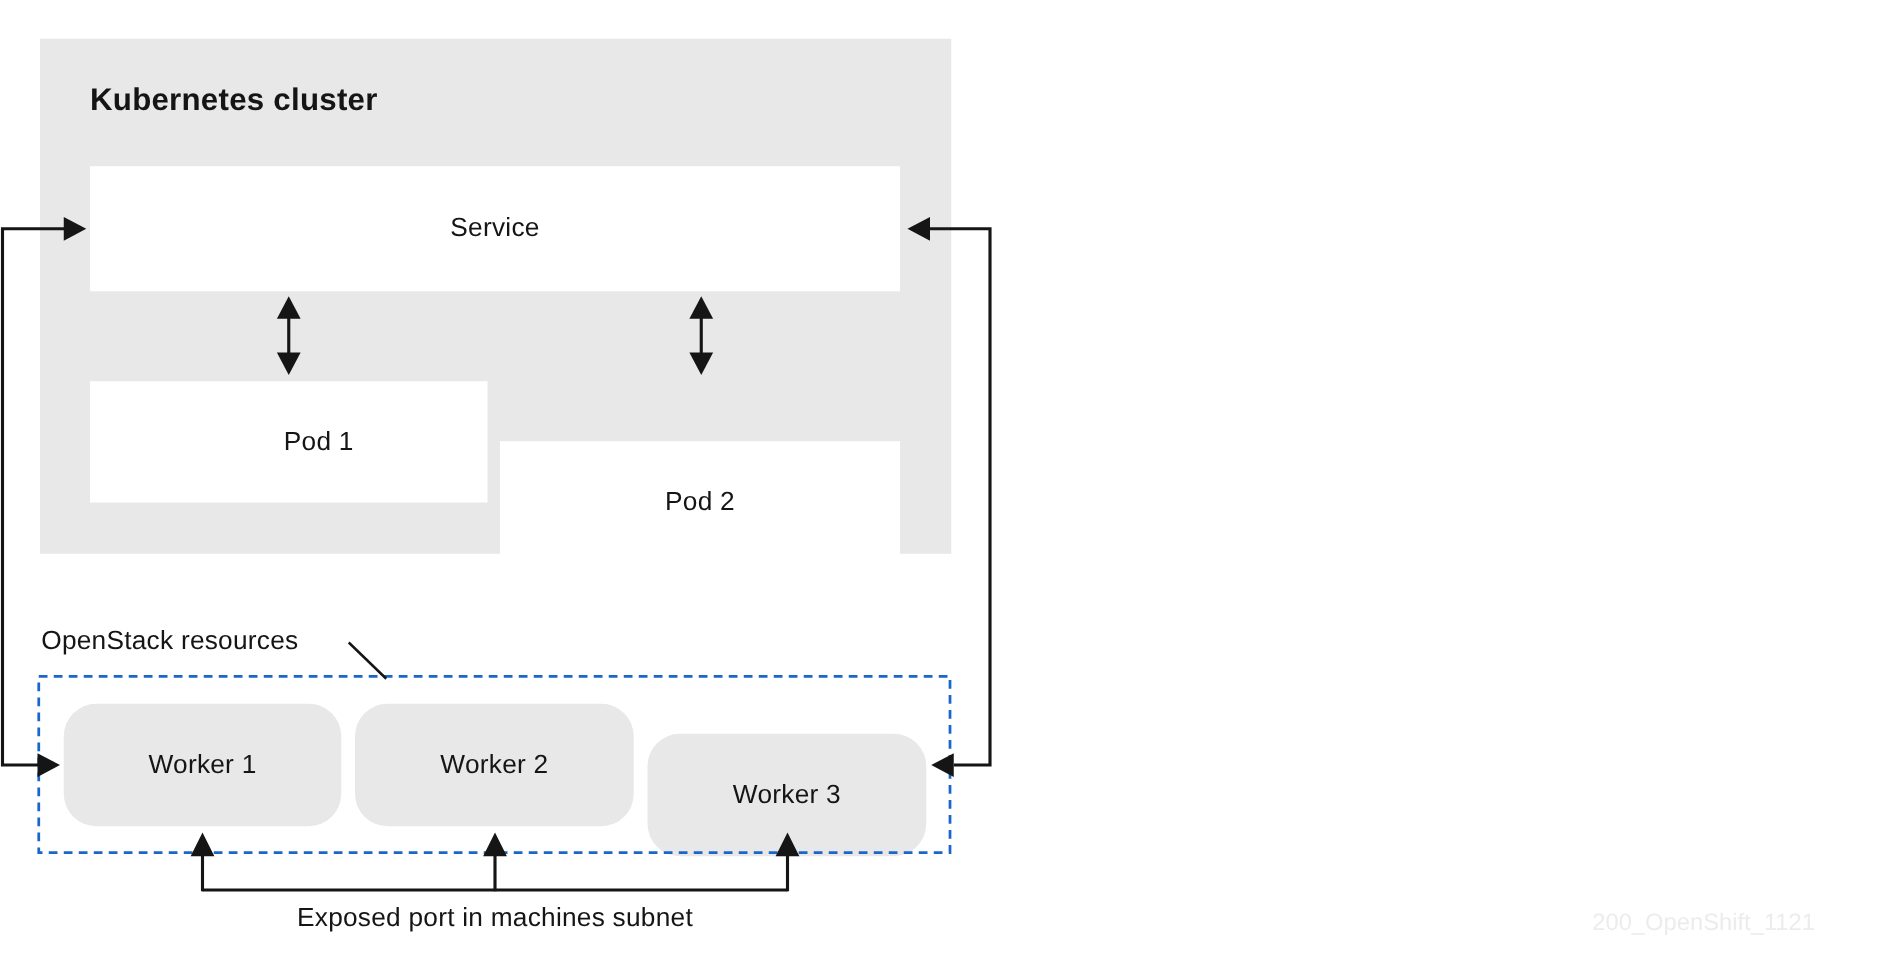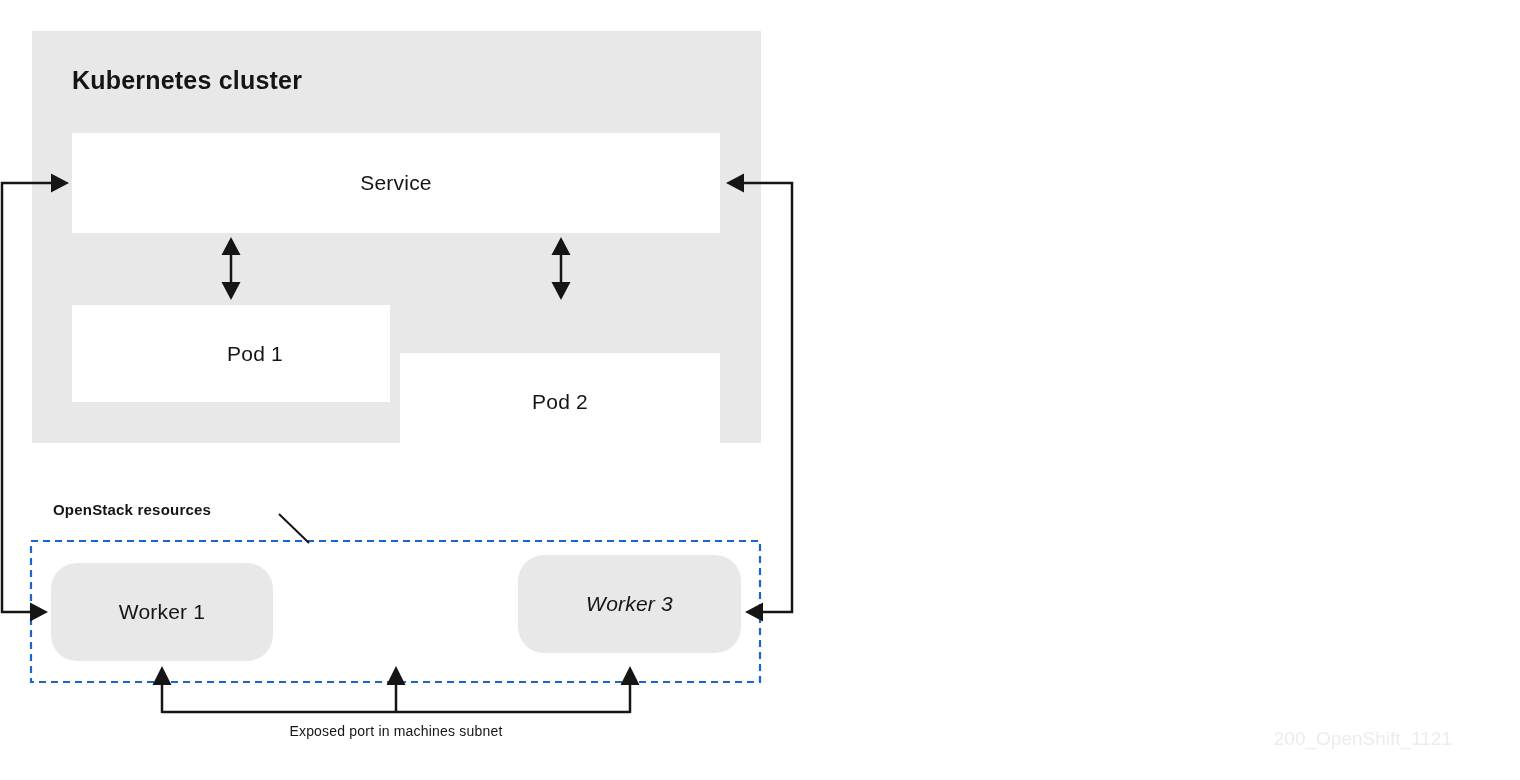--- a/index.html
+++ b/index.html
@@ -36,33 +36,32 @@
     top: 66px;
     font-size: 25px;
     font-weight: 700;
     letter-spacing: 0.2px;
     color: var(--text-color, #151515);
   }
   .openstack-label {
     position: absolute;
     left: 33px;
     top: 501px;
-    font-size: 15px;
-    font-weight: 700;
+    font-size: 21px;
+    font-weight: 400;
     letter-spacing: 0.2px;
     color: var(--text-color, #151515);
-    margin-left: 20px;
   }
   .caption {
     position: absolute;
     left: 146px;
     top: 723px;
     width: 500px;
     text-align: center;
-    font-size: 14px;
+    font-size: 21px;
     font-weight: 400;
     letter-spacing: 0.2px;
     color: var(--text-color, #151515);
   }
   .watermark {
     position: absolute;
     right: 4px;
     top: 728px;
     font-size: 19px;
     font-weight: 400;
@@ -103,21 +102,24 @@
   </div>
   <div class="box white-box" style="left:400px; top:305px; width:320px; height:97px;margin-top:48px;">
     <span class="box-label">Pod 2</span>
   </div>
 
   <div class="openstack-label">OpenStack resources</div>
 
   <div class="box gray-box" style="left:51px; top:563px; width:222px; height:98px;">
     <span class="box-label">Worker 1</span>
   </div>
-  <div class="box gray-box" style="left:518px; top:555px; width:223px; height:98px;font-style:italic;">
+  <div class="box gray-box" style="left:284px; top:563px; width:223px; height:98px;">
+    <span class="box-label">Worker 2</span>
+  </div>
+  <div class="box gray-box" style="left:518px; top:587px; width:223px; height:98px;">
     <span class="box-label">Worker 3</span>
   </div>
 
   <div class="caption">Exposed port in machines subnet</div>
 
   <div class="watermark">200_OpenShift_1121</div>
 
   <svg class="overlay" viewBox="0 0 1520 780">
 
     <rect x="31" y="541" width="729" height="141" class="dashed-border"></rect>

